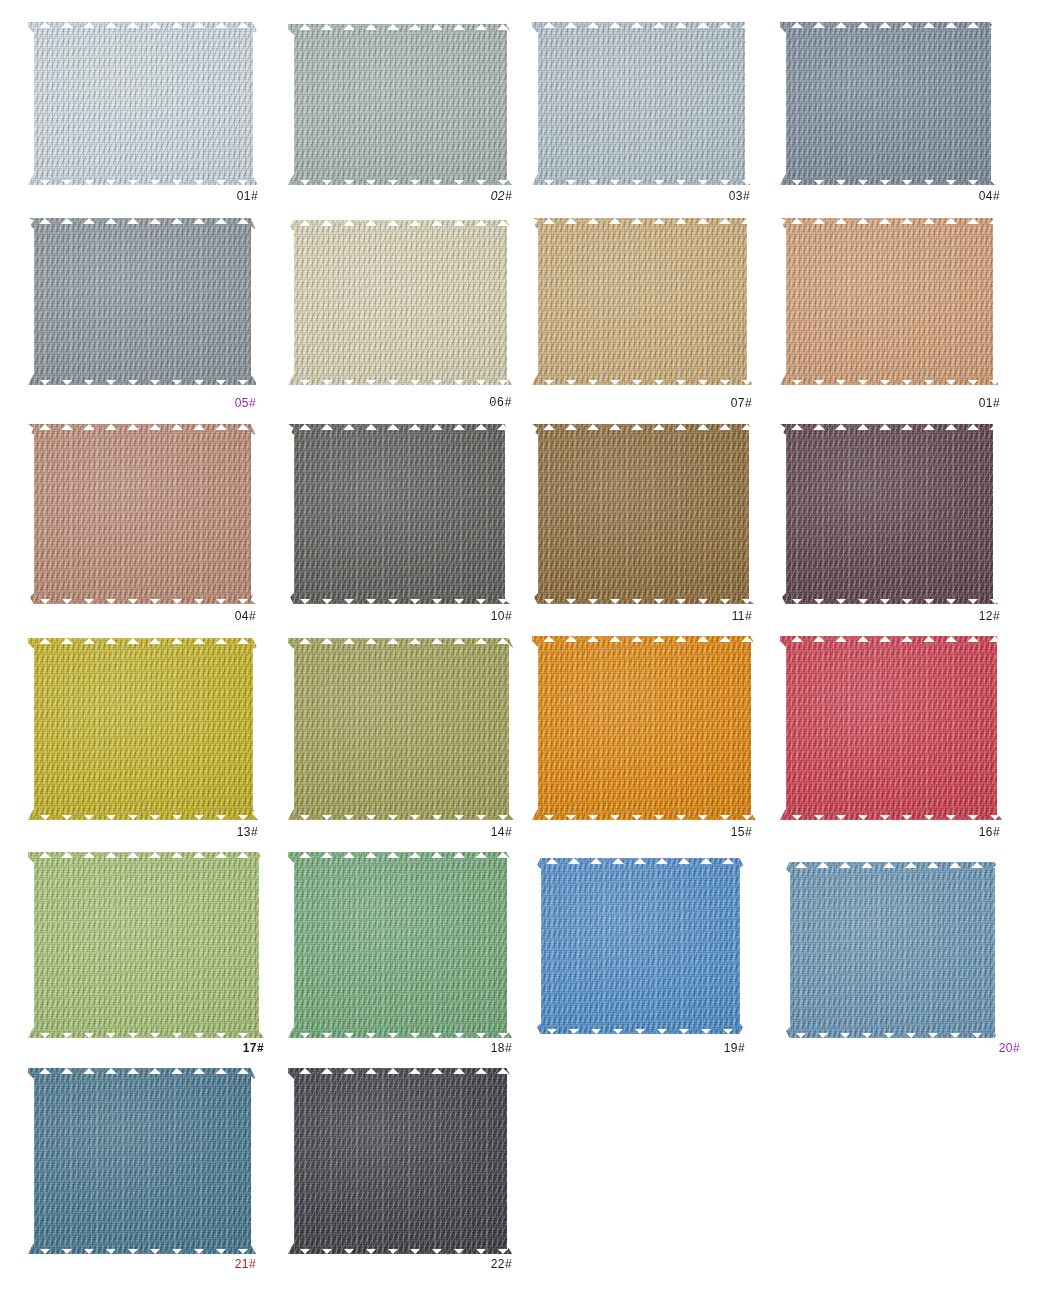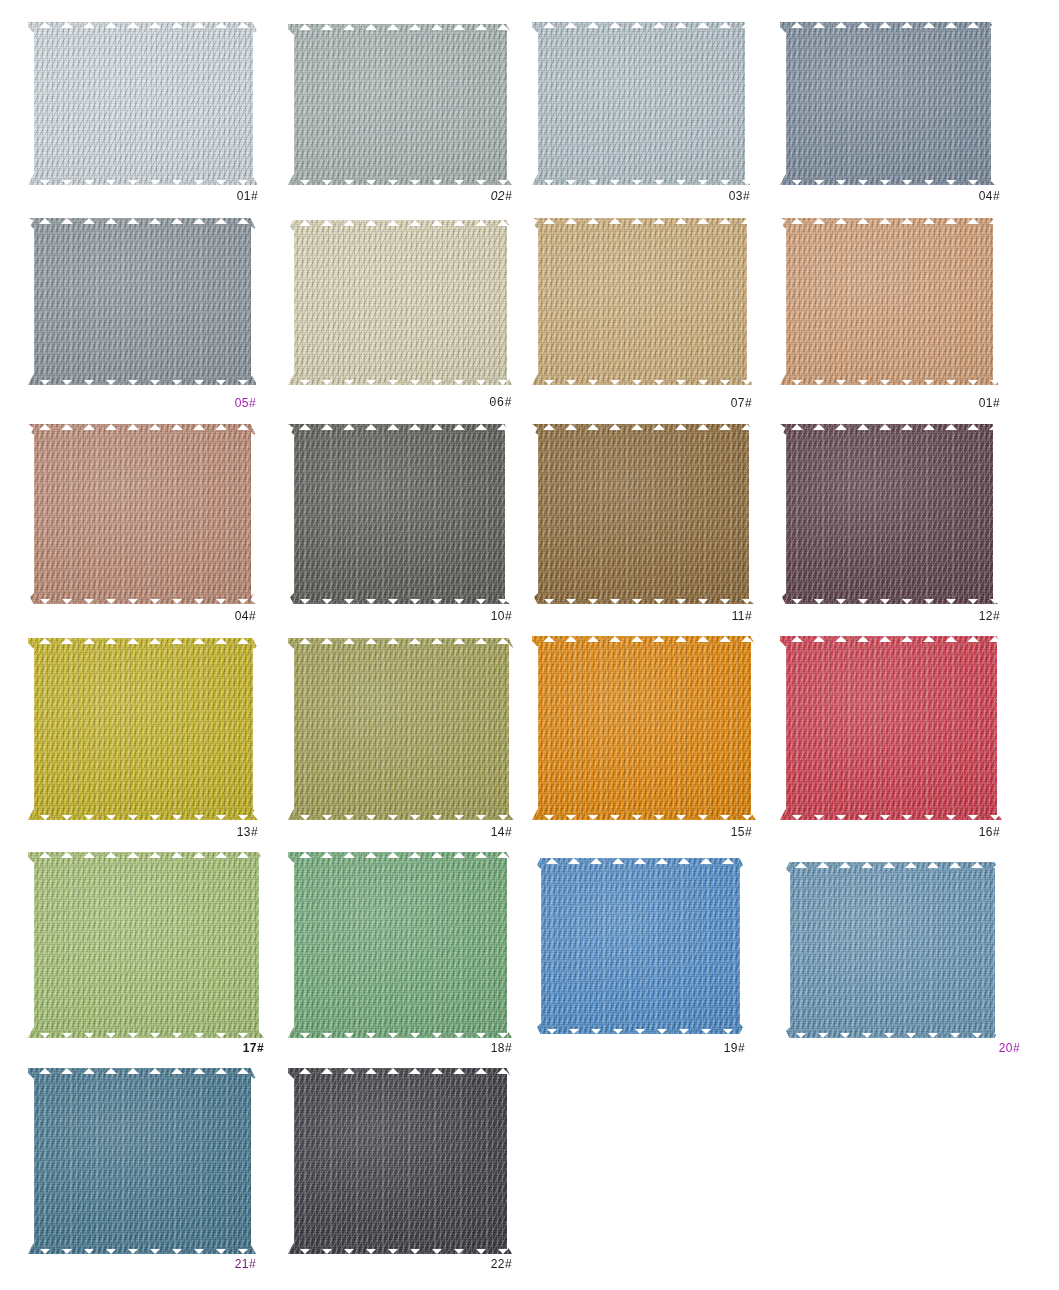--- a/index.html
+++ b/index.html
@@ -277,21 +277,21 @@
       </div>
     </div>
     <div class="swatch-label" style="left: 920px; top: 1042px; width: 100px; color: #a21caf;">20#</div>
     <div class="swatch-cell" style="left: 28px; top: 1068px; width: 228px; height: 186px;">
       <div class="swatch-fabric" style="mask-size: calc(100% - 11px) calc(100% - 11px), 22px 11px, 22px 11px; mask-position: 5.5px 5.5px, 5.5px 0px, 5.5px 100%; mask-repeat: no-repeat, repeat-x, repeat-x; clip-path: polygon(0px 0px, 228px 0px, 222.5px 0px, 228px 11px, 222.5px 22px, 228px 33px, 222.5px 44px, 228px 55px, 222.5px 66px, 228px 77px, 222.5px 88px, 228px 99px, 222.5px 110px, 228px 121px, 222.5px 132px, 228px 143px, 222.5px 154px, 228px 165px, 222.5px 176px, 228px 186px, 0px 186px, 0px 186px, 5.5px 175px, 0px 164px, 5.5px 153px, 0px 142px, 5.5px 131px, 0px 120px, 5.5px 109px, 0px 98px, 5.5px 87px, 0px 76px, 5.5px 65px, 0px 54px, 5.5px 43px, 0px 32px, 5.5px 21px, 0px 10px);">
         <div class="weave" style="background-color: rgb(68, 118, 143);">
           <div class="sheen"></div>
         </div>
       </div>
     </div>
-    <div class="swatch-label" style="left: 156px; top: 1258px; width: 100px; color: #701a75;">21#</div>
+    <div class="swatch-label" style="left: 156px; top: 1258px; width: 100px; color: #b91c1c;">21#</div>
     <div class="swatch-cell" style="left: 288px; top: 1068px; width: 224px; height: 186px;">
       <div class="swatch-fabric" style="mask-size: calc(100% - 11px) calc(100% - 11px), 22px 11px, 22px 11px; mask-position: 5.5px 5.5px, 5.5px 0px, 5.5px 100%; mask-repeat: no-repeat, repeat-x, repeat-x; clip-path: polygon(0px 0px, 224px 0px, 218.5px 0px, 224px 11px, 218.5px 22px, 224px 33px, 218.5px 44px, 224px 55px, 218.5px 66px, 224px 77px, 218.5px 88px, 224px 99px, 218.5px 110px, 224px 121px, 218.5px 132px, 224px 143px, 218.5px 154px, 224px 165px, 218.5px 176px, 224px 186px, 0px 186px, 0px 186px, 5.5px 175px, 0px 164px, 5.5px 153px, 0px 142px, 5.5px 131px, 0px 120px, 5.5px 109px, 0px 98px, 5.5px 87px, 0px 76px, 5.5px 65px, 0px 54px, 5.5px 43px, 0px 32px, 5.5px 21px, 0px 10px);">
         <div class="weave" style="background-color: rgb(59, 59, 66);">
           <div class="sheen"></div>
         </div>
       </div>
     </div>
     <div class="swatch-label" style="left: 412px; top: 1258px; width: 100px; color: rgb(27, 27, 27);">22#</div>
   </div>
 

